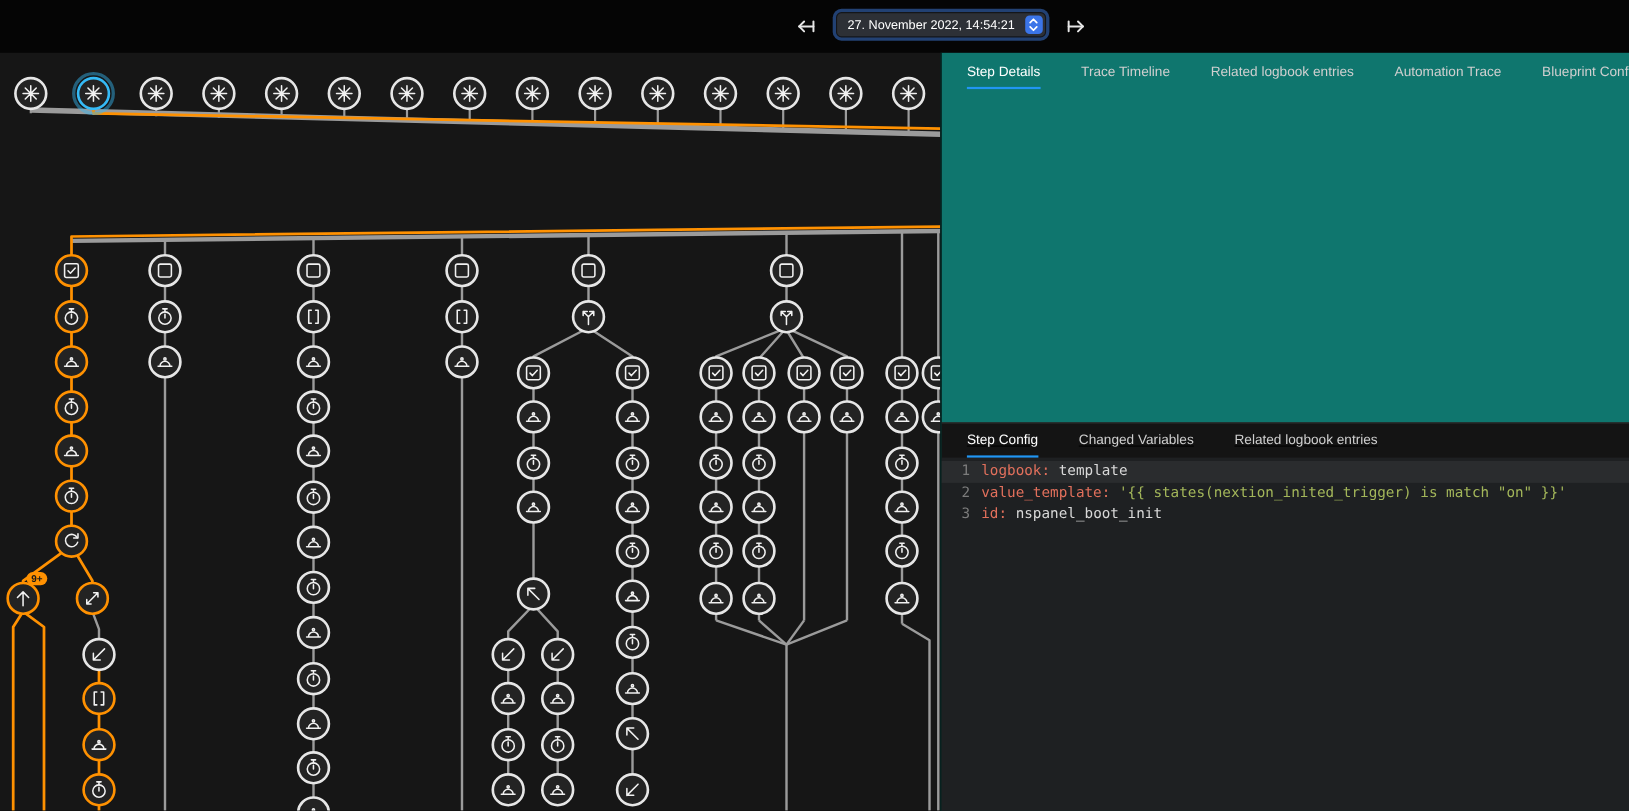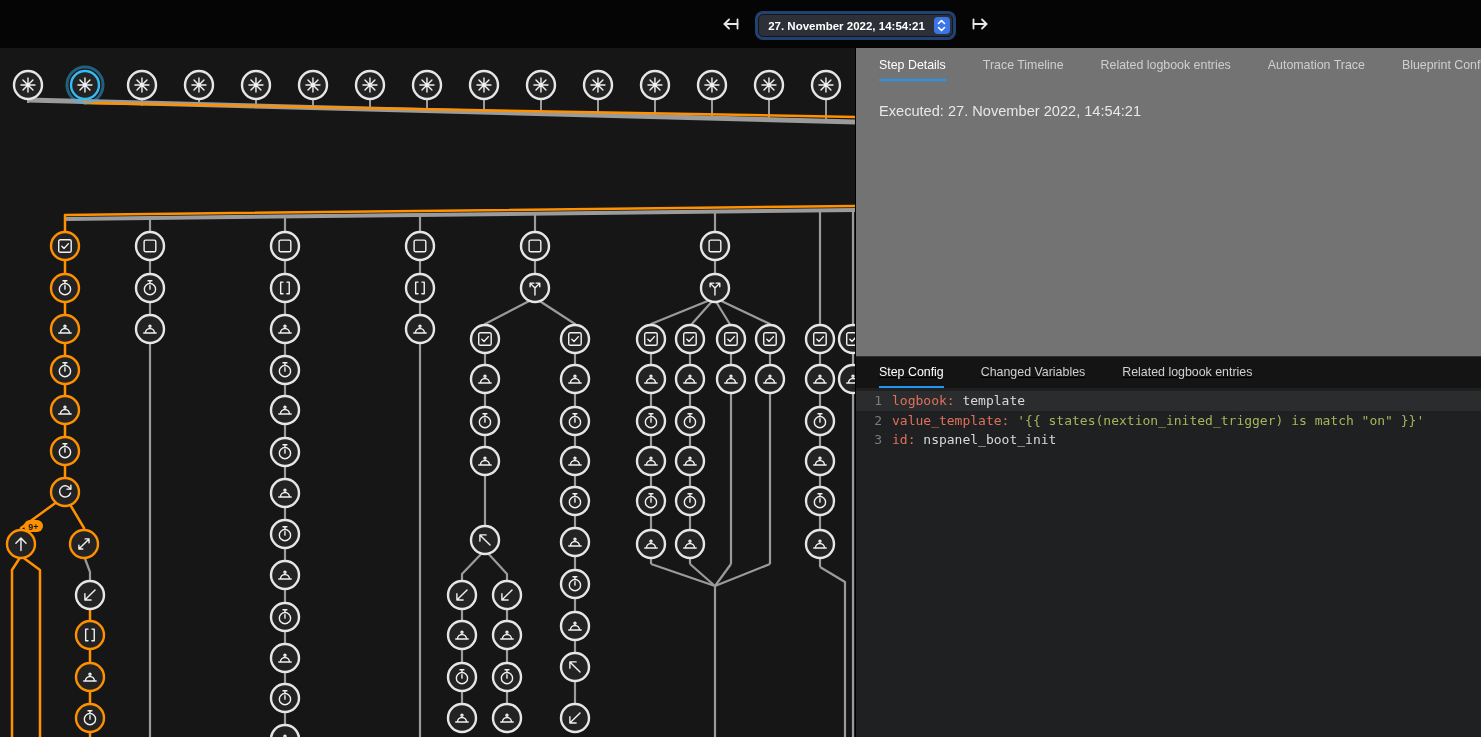--- a/index.html
+++ b/index.html
@@ -1,32 +1,32 @@
 <!DOCTYPE html>
 <html style="--accent: #2196f3; --c-key: #e2705c; --c-str: #a3b65a; --c-plain: #d8d8d8; --ln: #7c7c7c;"><head>
 <meta charset="utf-8">
 <style>
   html,body{margin:0;padding:0;background:#0c0c0c;width:1481px;height:737px;overflow:hidden;
     font-family:"Liberation Sans",sans-serif;-webkit-font-smoothing:antialiased;}
   
   .topbar{position:absolute;top:0;left:0;width:1481px;height:48px;background:#050505;
     display:flex;align-items:center;justify-content:center;}
-  .run-controls{display:flex;align-items:flex-end;gap:14px;transform:translateX(115px);font-weight:bold;}
+  .run-controls{display:flex;align-items:flex-start;gap:14px;transform:translateX(115px);}
   .iconbtn{background:none;border:none;padding:2px;cursor:pointer;color:#e6e6e6;display:flex;align-items:center;}
   .run-select{display:flex;align-items:center;height:21px;background:#2d3036;border:1px solid #14161a;
     border-radius:5px;padding:0 2px 0 9px;font-size:11.5px;color:#fff;gap:9px;cursor:pointer;
     box-shadow:0 0 0 3px rgba(70,140,250,.45);}
   .stepper{width:16px;height:17px;background:#3b75e8;border-radius:4px;display:flex;align-items:center;justify-content:center;}
   
   .graph{position:absolute;left:0;top:48px;width:855px;height:689px;background:#161616;overflow:hidden;}
   .graph svg{position:absolute;left:0;top:0;}
   .ic *{fill:none;stroke:currentColor;stroke-width:1.8;stroke-linecap:round;stroke-linejoin:round;}
   
-  .right{position:absolute;left:855px;top:48px;width:626px;height:689px;background:#737373;
-    border-left:1px solid #000;display:flex;flex-direction:column;box-sizing:border-box;}
+  .right{position:absolute;left:855px;top:48px;width:626px;height:689px;background:#0f766e;
+    border-left:1px solid #000;display:flex;flex-direction:column;box-sizing:border-box;gap:28px;}
   .tabs{display:flex;padding:10px 0 0 23px;}
   .tab{margin-right:37px;padding-bottom:9px;font-size:12.4px;color:#cfcfcf;position:relative;cursor:pointer;white-space:nowrap;}
   .tab.active{color:#fff;}
   .tab.active::after{content:"";position:absolute;left:0;right:0;bottom:0;height:2px;background:var(--accent);}
   .detail-head{height:308px;box-sizing:border-box;}
   .executed{padding:22px 0 0 23px;font-size:14.6px;color:#e8e8e8;}
   .config{flex:1;border-top:1px solid #2e2e2e;background:#141414;display:flex;flex-direction:column;}
   .config .tabs{padding-top:8px;text-decoration:underline;}
   .code{flex:1;background:#1e2022;font-family:"DejaVu Sans Mono",monospace;font-size:13px;
     line-height:19.5px;padding-top:3px;color:var(--c-plain);}
@@ -779,21 +779,20 @@
 
 <div class="right">
   <div class="detail-head">
     <div class="tabs">
         <div class="tab active"><span>Step Details</span></div>
         <div class="tab"><span>Trace Timeline</span></div>
         <div class="tab"><span>Related logbook entries</span></div>
         <div class="tab"><span>Automation Trace</span></div>
         <div class="tab"><span>Blueprint Config</span></div>
       </div>
-    <div class="executed">Executed: 27. November 2022, 14:54:21</div>
   </div>
   <div class="config">
     <div class="tabs">
         <div class="tab active"><span>Step Config</span></div>
         <div class="tab"><span>Changed Variables</span></div>
         <div class="tab"><span>Related logbook entries</span></div>
       </div>
     <div class="code" id="code-lines">
         <div class="code-line hl">
           <span class="ln">1</span>

